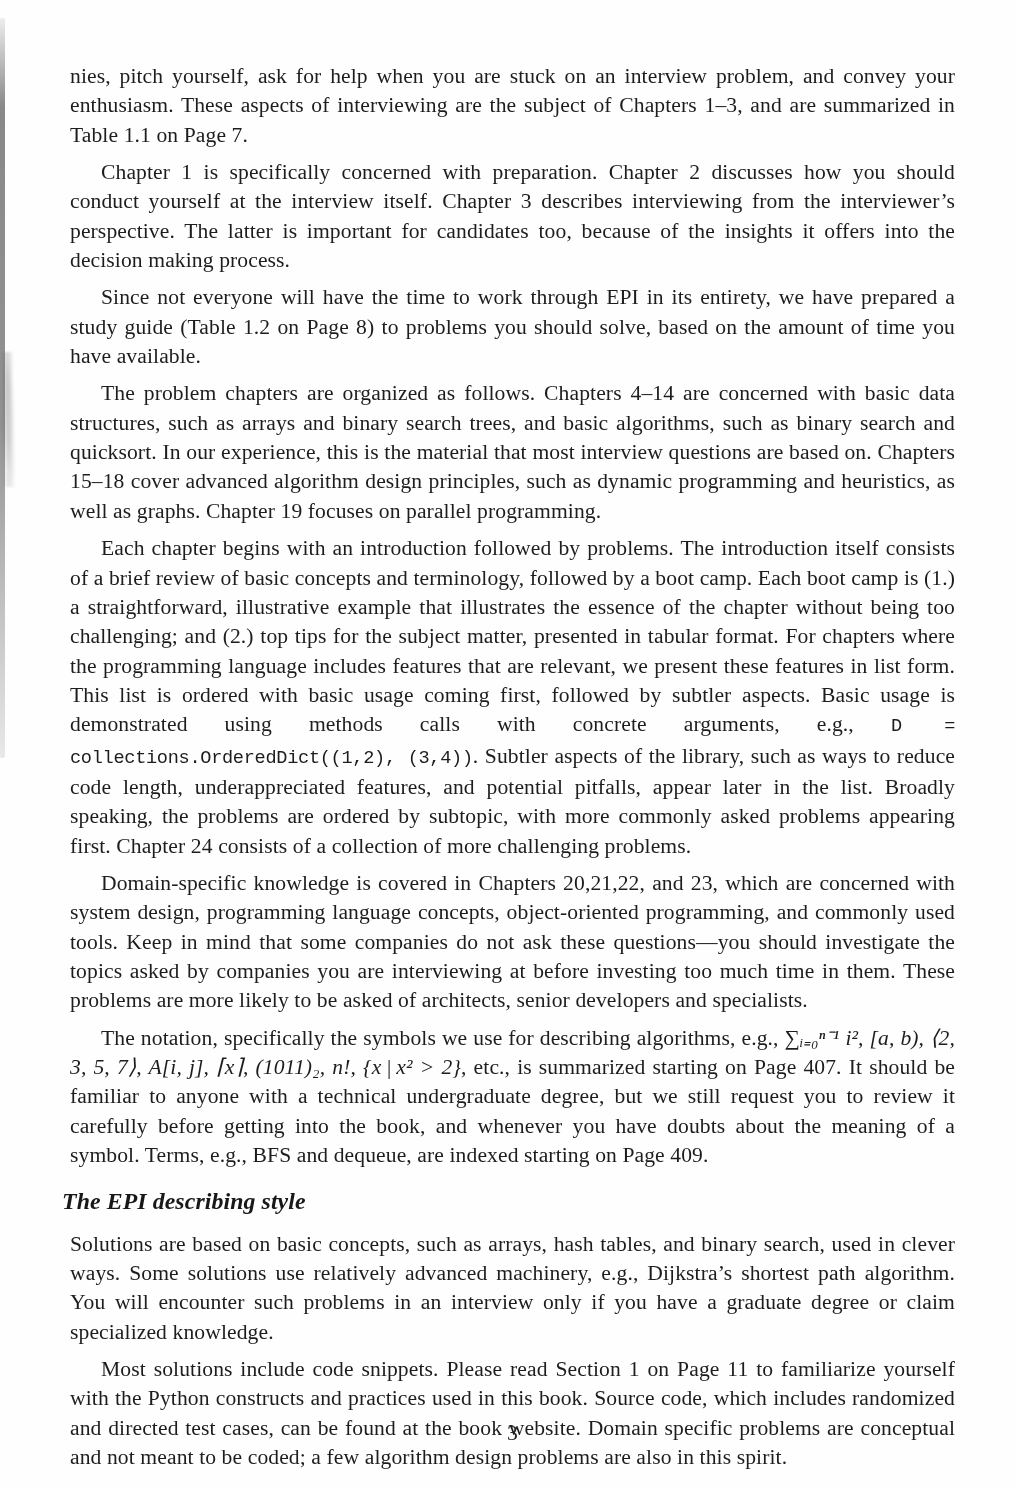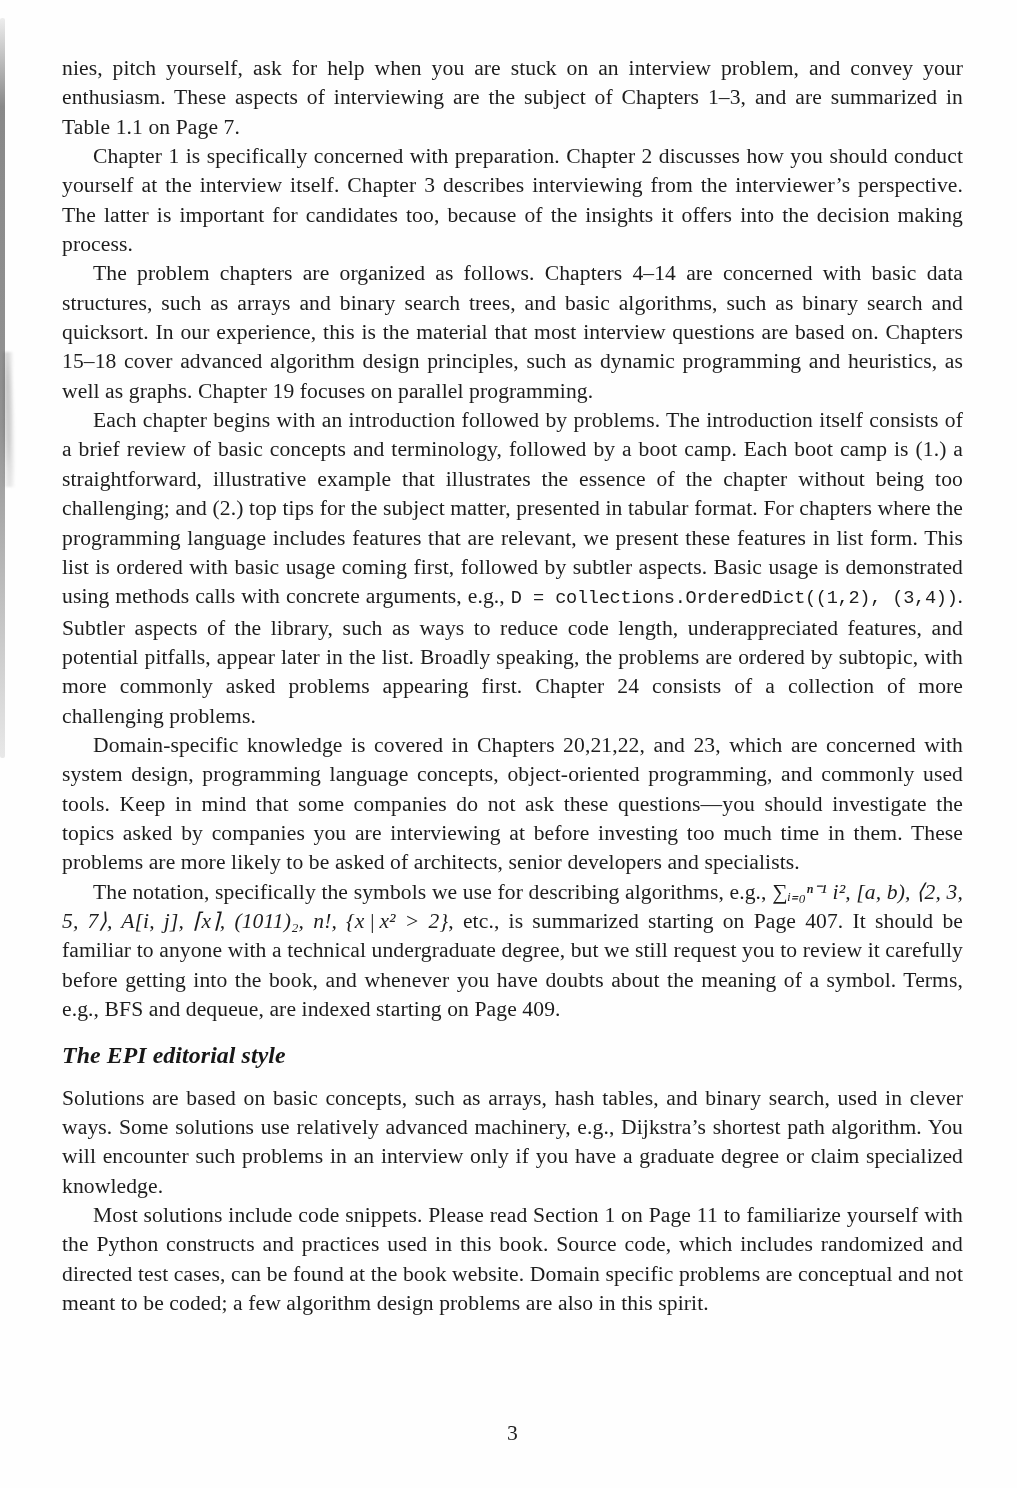--- a/index.html
+++ b/index.html
@@ -46,21 +46,21 @@
     left:62px;
     top:54px;
     width:901px;
     color:#1d1d1d;
     font-size:21.6px;
     line-height:29.35px;
     text-align:justify;
     letter-spacing:0.1px;
   }
   .para{
-    margin:0;
+    margin:8px;
     text-indent:0;
   }
   .para.indent{
     text-indent:31px;
   }
   .seg-body{}
   .seg-code{
     font-family:Liberation Mono, monospace;
     font-size:18.6px;
     letter-spacing:-0.3px;
@@ -90,25 +90,26 @@
 </head>
 <body>
 
 <div class="page">
   <div class="edge-shadow"></div>
   <div class="edge-smudge"></div>
 
   <main class="text-block">
       <p class="para"><span class="seg-body">nies, pitch yourself, ask for help when you are stuck on an interview problem, and convey your enthusiasm.  These aspects of interviewing are the subject of Chapters 1–3, and are summarized in Table 1.1 on Page 7.</span></p>
       <p class="para indent"><span class="seg-body">Chapter 1 is specifically concerned with preparation.  Chapter 2 discusses how you should conduct yourself at the interview itself.  Chapter 3 describes interviewing from the interviewer’s perspective.  The latter is important for candidates too, because of the insights it offers into the decision making process.</span></p>
+      <p class="para indent"><span class="seg-body">Since not everyone will have the time to work through EPI in its entirety, we have prepared a study guide (Table 1.2 on Page 8) to problems you should solve, based on the amount of time you have available.</span></p>
       <p class="para indent"><span class="seg-body">The problem chapters are organized as follows.  Chapters 4–14 are concerned with basic data structures, such as arrays and binary search trees, and basic algorithms, such as binary search and quicksort.  In our experience, this is the material that most interview questions are based on. Chapters 15–18 cover advanced algorithm design principles, such as dynamic programming and heuristics, as well as graphs.  Chapter 19 focuses on parallel programming.</span></p>
       <p class="para indent"><span class="seg-body">Each chapter begins with an introduction followed by problems.  The introduction itself consists of a brief review of basic concepts and terminology, followed by a boot camp.  Each boot camp is (1.) a straightforward, illustrative example that illustrates the essence of the chapter without being too challenging; and (2.) top tips for the subject matter, presented in tabular format.  For chapters where the programming language includes features that are relevant, we present these features in list form. This list is ordered with basic usage coming first, followed by subtler aspects.  Basic usage is demonstrated using methods calls with concrete arguments, e.g., </span><span class="seg-code">D = collections.OrderedDict((1,2), (3,4))</span><span class="seg-body">.  Subtler aspects of the library, such as ways to reduce code length, underappreciated features, and potential pitfalls, appear later in the list.  Broadly speaking, the problems are ordered by subtopic, with more commonly asked problems appearing first.  Chapter 24 consists of a collection of more challenging problems.</span></p>
       <p class="para indent"><span class="seg-body">Domain-specific knowledge is covered in Chapters 20,21,22, and 23, which are concerned with system design, programming language concepts, object-oriented programming, and commonly used tools.  Keep in mind that some companies do not ask these questions—you should investigate the topics asked by companies you are interviewing at before investing too much time in them. These problems are more likely to be asked of architects, senior developers and specialists.</span></p>
       <p class="para indent"><span class="seg-body">The notation, specifically the symbols we use for describing algorithms, e.g., </span><span class="seg-math">∑ᵢ₌₀ⁿ⁻¹ i², [a, b), ⟨2, 3, 5, 7⟩, A[i, j], ⌈x⌉, (1011)₂, n!, {x | x² &gt; 2}</span><span class="seg-body">, etc., is summarized starting on Page 407.  It should be familiar to anyone with a technical undergraduate degree, but we still request you to review it carefully before getting into the book, and whenever you have doubts about the meaning of a symbol.  Terms, e.g., BFS and dequeue, are indexed starting on Page 409.</span></p>
-      <h2 class="section-heading">The EPI editorial style</h2>
+      <h2 class="section-heading">The EPI describing style</h2>
       <p class="para"><span class="seg-body">Solutions are based on basic concepts, such as arrays, hash tables, and binary search, used in clever ways.  Some solutions use relatively advanced machinery, e.g., Dijkstra’s shortest path algorithm. You will encounter such problems in an interview only if you have a graduate degree or claim specialized knowledge.</span></p>
       <p class="para indent"><span class="seg-body">Most solutions include code snippets.  Please read Section 1 on Page 11 to familiarize yourself with the Python constructs and practices used in this book.  Source code, which includes randomized and directed test cases, can be found at the book website.  Domain specific problems are conceptual and not meant to be coded; a few algorithm design problems are also in this spirit.</span></p>
     </main>
 
   <footer class="folio">
     <span>3</span>
   </footer>
 </div>
 
 </body></html>

